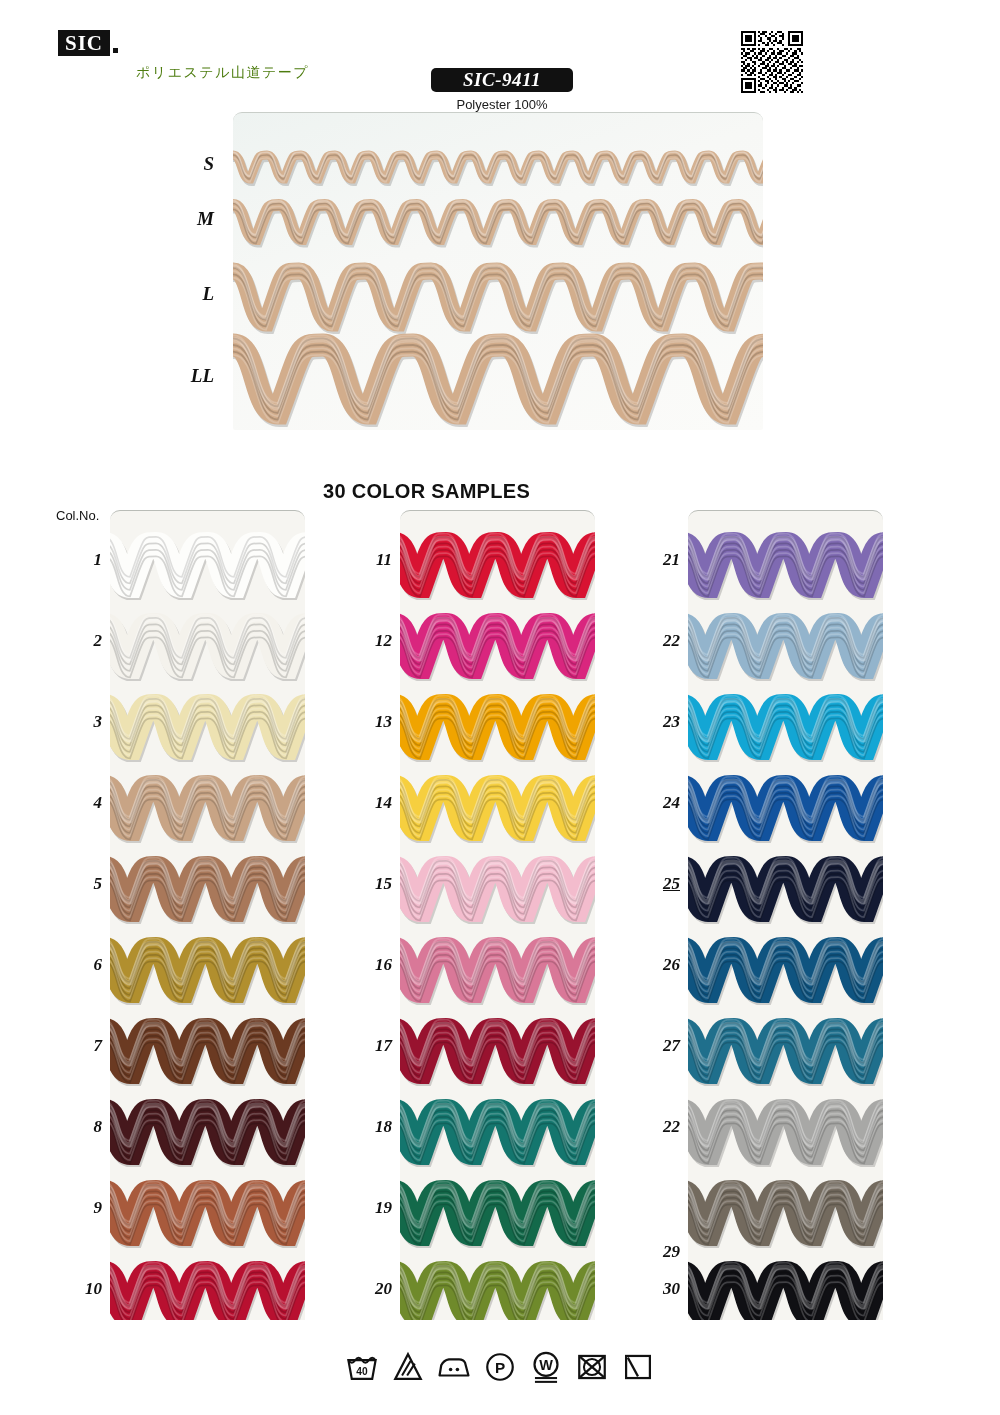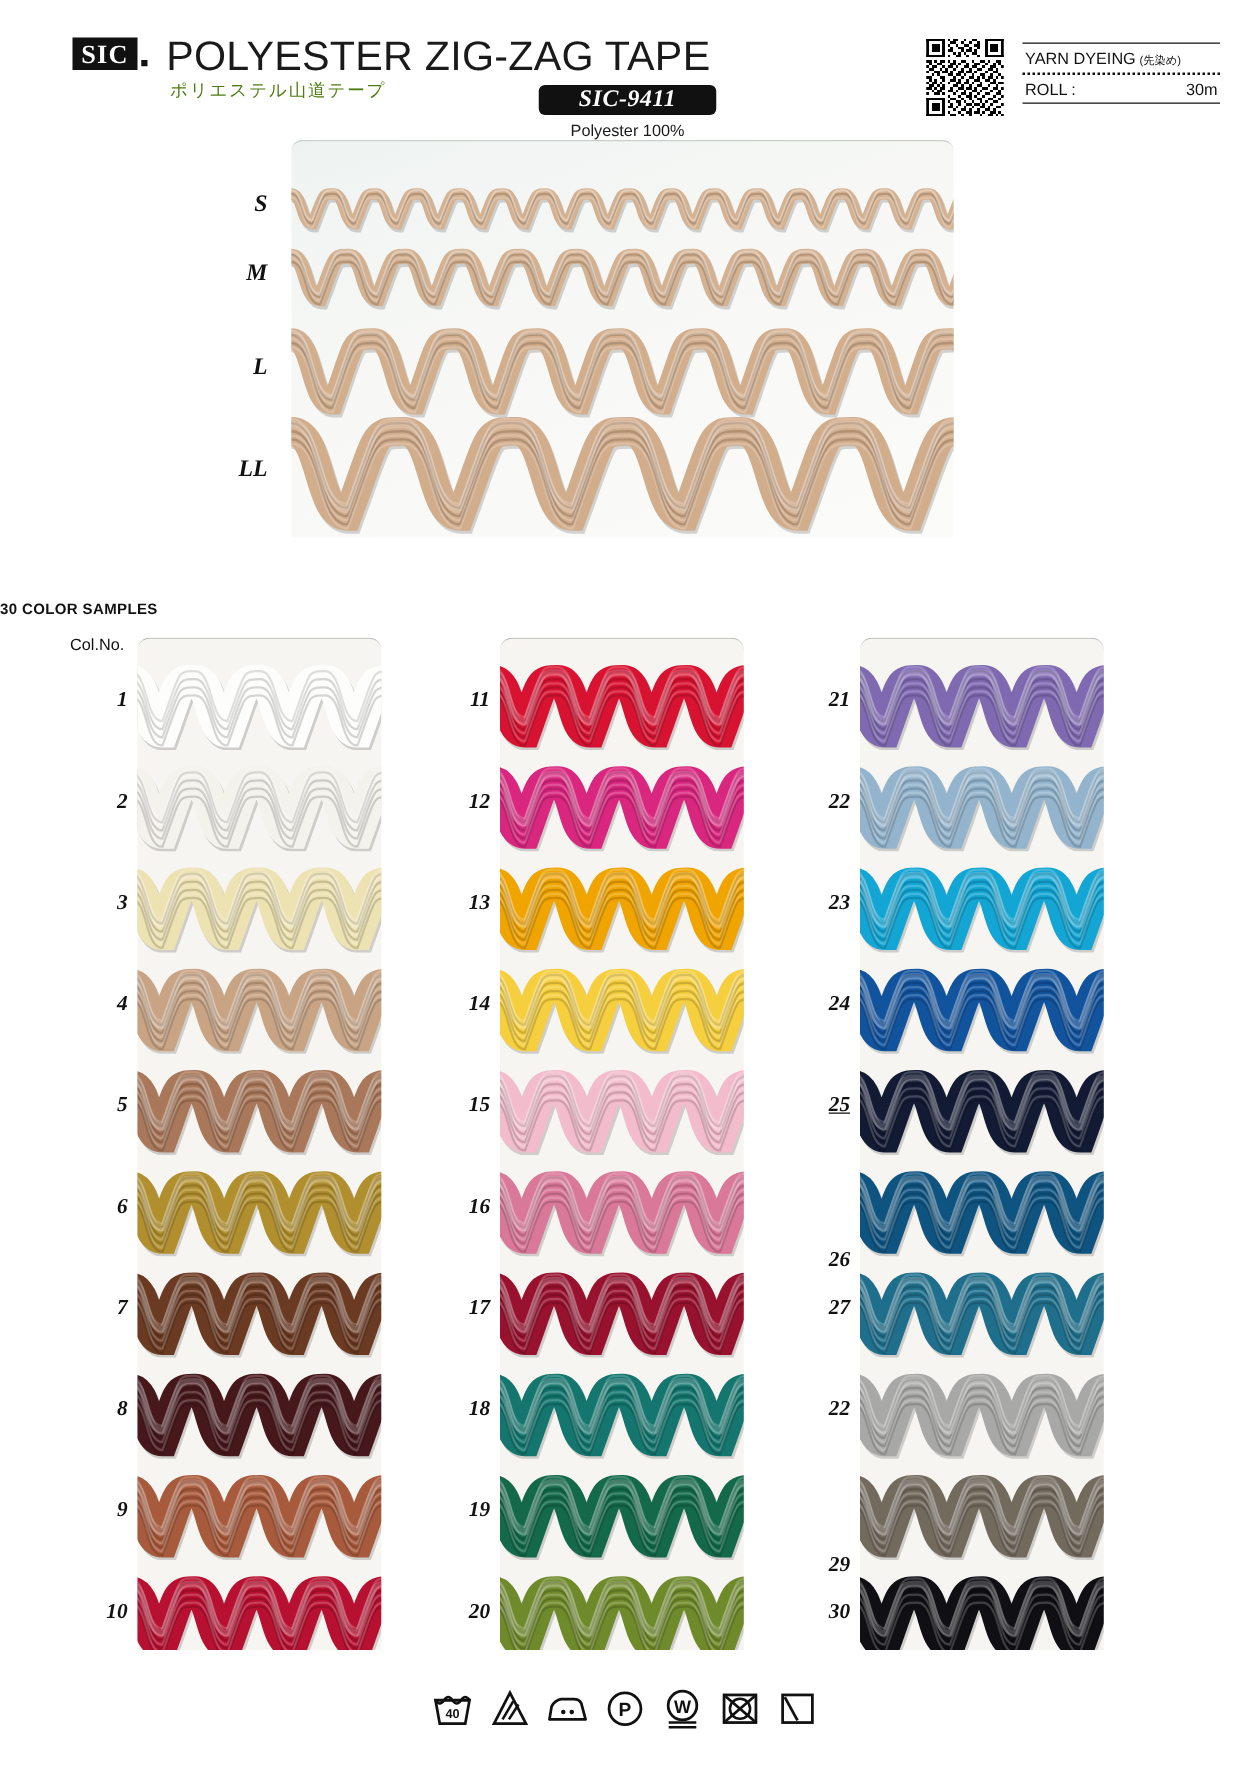--- a/index.html
+++ b/index.html
@@ -94,21 +94,21 @@
     position: absolute;
     font-family: "Liberation Serif", serif;
     font-style: italic; font-weight: bold;
     font-size: 19px; color: #111;
     text-align: right; width: 46px;
   }
 
   
   .section-title {
     position: absolute; left: 0; top: 480px; width: 853px;
-    text-align: left; font-size: 12px; font-weight: bold;
+    text-align: center; font-size: 20px; font-weight: bold;
     color: #111; letter-spacing: 0.3px;
   }
   .colno-label {
     position: absolute; left: 56px; top: 508px;
     font-size: 13px; color: #111;
   }
 
   
   .color-panel {
     position: absolute; top: 510px;
@@ -139,21 +139,20 @@
   }
   .care-sym { width: 34px; height: 34px; }
 </style>
 </head>
 <body>
 
 <div class="header">
   <div class="sic-logo">SIC</div>
   <div class="sic-dot"></div>
 
-  <div class="title-main">POLYESTER ZIG-ZAG TAPE</div>
   <div class="title-jp">ポリエステル山道テープ</div>
 
   <div class="code-badge">SIC-9411</div>
   <div class="material">Polyester 100%</div>
 
   <div class="qr">
     <svg width="62" height="62" viewBox="0 0 29 29" shape-rendering="crispEdges">
       <rect width="29" height="29" fill="#fff"></rect>
       <g fill="#000">
         <rect x="0" y="0" width="7" height="1"></rect>
@@ -372,33 +371,20 @@
           <rect x="13" y="28" width="1" height="1"></rect>
         <rect x="16" y="28" width="1" height="1"></rect>
           <rect x="20" y="28" width="1" height="1"></rect>
         <rect x="23" y="28" width="2" height="1"></rect>
           <rect x="26" y="28" width="1" height="1"></rect>
         <rect x="28" y="28" width="1" height="1"></rect>
       </g>
     </svg>
   </div>
 
-  <div class="info-box">
-    <div class="info-rule-top"></div>
-    <div class="info-row1">
-      <span>YARN DYEING</span>
-      <span class="jp">(先染め)</span>
-    </div>
-    <div class="info-dotted"></div>
-    <div class="info-row2">
-      <span>ROLL :</span>
-      <span>30m</span>
-    </div>
-    <div class="info-rule-bot"></div>
-  </div>
 </div>
 
 <div class="photo-panel" id="photo-panel">
     <div style="position: absolute; left: 0px; top: 30px; width: 530px;">
       <svg width="530" height="48" viewBox="0 0 530 48" style="display: block;">
         <path d="M -17 24 C -7.479999999999999 12, -9.52 12, 0 12 C 9.52 12, 7.48 36, 17 36 C 26.520000000000003 12, 24.48 12, 34 12 C 43.519999999999996 12, 41.480000000000004 36, 51 36 C 60.52 12, 58.480000000000004 12, 68 12 C 77.52 12, 75.48 36, 85 36 C 94.52 12, 92.48 12, 102 12 C 111.52 12, 109.48 36, 119 36 C 128.52 12, 126.48 12, 136 12 C 145.52 12, 143.48 36, 153 36 C 162.52 12, 160.48 12, 170 12 C 179.52 12, 177.48 36, 187 36 C 196.52 12, 194.48 12, 204 12 C 213.52 12, 211.48 36, 221 36 C 230.52 12, 228.48 12, 238 12 C 247.52 12, 245.48 36, 255 36 C 264.52 12, 262.48 12, 272 12 C 281.52 12, 279.48 36, 289 36 C 298.52 12, 296.48 12, 306 12 C 315.52 12, 313.48 36, 323 36 C 332.52 12, 330.48 12, 340 12 C 349.52 12, 347.48 36, 357 36 C 366.52 12, 364.48 12, 374 12 C 383.52 12, 381.48 36, 391 36 C 400.52 12, 398.48 12, 408 12 C 417.52 12, 415.48 36, 425 36 C 434.52 12, 432.48 12, 442 12 C 451.52 12, 449.48 36, 459 36 C 468.52 12, 466.48 12, 476 12 C 485.52 12, 483.48 36, 493 36 C 502.52 12, 500.48 12, 510 12 C 519.52 12, 517.48 36, 527 36 C 536.52 12, 534.48 12, 544 12 C 553.52 12, 551.48 36, 561 36 C 570.52 12, 568.48 12, 578 12 C 587.52 12, 585.48 36, 595 36 C 604.52 12, 602.48 12, 612 12 C 621.52 12, 619.48 36, 629 36" fill="none" stroke="rgba(0,0,0,0.16)" stroke-width="9" stroke-linecap="round" transform="translate(1.5,2.5)"></path>
         <path d="M -17 24 C -7.479999999999999 12, -9.52 12, 0 12 C 9.52 12, 7.48 36, 17 36 C 26.520000000000003 12, 24.48 12, 34 12 C 43.519999999999996 12, 41.480000000000004 36, 51 36 C 60.52 12, 58.480000000000004 12, 68 12 C 77.52 12, 75.48 36, 85 36 C 94.52 12, 92.48 12, 102 12 C 111.52 12, 109.48 36, 119 36 C 128.52 12, 126.48 12, 136 12 C 145.52 12, 143.48 36, 153 36 C 162.52 12, 160.48 12, 170 12 C 179.52 12, 177.48 36, 187 36 C 196.52 12, 194.48 12, 204 12 C 213.52 12, 211.48 36, 221 36 C 230.52 12, 228.48 12, 238 12 C 247.52 12, 245.48 36, 255 36 C 264.52 12, 262.48 12, 272 12 C 281.52 12, 279.48 36, 289 36 C 298.52 12, 296.48 12, 306 12 C 315.52 12, 313.48 36, 323 36 C 332.52 12, 330.48 12, 340 12 C 349.52 12, 347.48 36, 357 36 C 366.52 12, 364.48 12, 374 12 C 383.52 12, 381.48 36, 391 36 C 400.52 12, 398.48 12, 408 12 C 417.52 12, 415.48 36, 425 36 C 434.52 12, 432.48 12, 442 12 C 451.52 12, 449.48 36, 459 36 C 468.52 12, 466.48 12, 476 12 C 485.52 12, 483.48 36, 493 36 C 502.52 12, 500.48 12, 510 12 C 519.52 12, 517.48 36, 527 36 C 536.52 12, 534.48 12, 544 12 C 553.52 12, 551.48 36, 561 36 C 570.52 12, 568.48 12, 578 12 C 587.52 12, 585.48 36, 595 36 C 604.52 12, 602.48 12, 612 12 C 621.52 12, 619.48 36, 629 36" fill="none" stroke="#d4b191" stroke-width="9" stroke-linecap="round"></path>
         <path d="M -17 24 C -7.479999999999999 12, -9.52 12, 0 12 C 9.52 12, 7.48 36, 17 36 C 26.520000000000003 12, 24.48 12, 34 12 C 43.519999999999996 12, 41.480000000000004 36, 51 36 C 60.52 12, 58.480000000000004 12, 68 12 C 77.52 12, 75.48 36, 85 36 C 94.52 12, 92.48 12, 102 12 C 111.52 12, 109.48 36, 119 36 C 128.52 12, 126.48 12, 136 12 C 145.52 12, 143.48 36, 153 36 C 162.52 12, 160.48 12, 170 12 C 179.52 12, 177.48 36, 187 36 C 196.52 12, 194.48 12, 204 12 C 213.52 12, 211.48 36, 221 36 C 230.52 12, 228.48 12, 238 12 C 247.52 12, 245.48 36, 255 36 C 264.52 12, 262.48 12, 272 12 C 281.52 12, 279.48 36, 289 36 C 298.52 12, 296.48 12, 306 12 C 315.52 12, 313.48 36, 323 36 C 332.52 12, 330.48 12, 340 12 C 349.52 12, 347.48 36, 357 36 C 366.52 12, 364.48 12, 374 12 C 383.52 12, 381.48 36, 391 36 C 400.52 12, 398.48 12, 408 12 C 417.52 12, 415.48 36, 425 36 C 434.52 12, 432.48 12, 442 12 C 451.52 12, 449.48 36, 459 36 C 468.52 12, 466.48 12, 476 12 C 485.52 12, 483.48 36, 493 36 C 502.52 12, 500.48 12, 510 12 C 519.52 12, 517.48 36, 527 36 C 536.52 12, 534.48 12, 544 12 C 553.52 12, 551.48 36, 561 36 C 570.52 12, 568.48 12, 578 12 C 587.52 12, 585.48 36, 595 36 C 604.52 12, 602.48 12, 612 12 C 621.52 12, 619.48 36, 629 36" fill="none" stroke="rgba(255,255,255,0.20)" stroke-width="1.6500000000000001" stroke-linecap="round" transform="translate(0,-3)"></path>
         <path d="M -17 24 C -7.479999999999999 12, -9.52 12, 0 12 C 9.52 12, 7.48 36, 17 36 C 26.520000000000003 12, 24.48 12, 34 12 C 43.519999999999996 12, 41.480000000000004 36, 51 36 C 60.52 12, 58.480000000000004 12, 68 12 C 77.52 12, 75.48 36, 85 36 C 94.52 12, 92.48 12, 102 12 C 111.52 12, 109.48 36, 119 36 C 128.52 12, 126.48 12, 136 12 C 145.52 12, 143.48 36, 153 36 C 162.52 12, 160.48 12, 170 12 C 179.52 12, 177.48 36, 187 36 C 196.52 12, 194.48 12, 204 12 C 213.52 12, 211.48 36, 221 36 C 230.52 12, 228.48 12, 238 12 C 247.52 12, 245.48 36, 255 36 C 264.52 12, 262.48 12, 272 12 C 281.52 12, 279.48 36, 289 36 C 298.52 12, 296.48 12, 306 12 C 315.52 12, 313.48 36, 323 36 C 332.52 12, 330.48 12, 340 12 C 349.52 12, 347.48 36, 357 36 C 366.52 12, 364.48 12, 374 12 C 383.52 12, 381.48 36, 391 36 C 400.52 12, 398.48 12, 408 12 C 417.52 12, 415.48 36, 425 36 C 434.52 12, 432.48 12, 442 12 C 451.52 12, 449.48 36, 459 36 C 468.52 12, 466.48 12, 476 12 C 485.52 12, 483.48 36, 493 36 C 502.52 12, 500.48 12, 510 12 C 519.52 12, 517.48 36, 527 36 C 536.52 12, 534.48 12, 544 12 C 553.52 12, 551.48 36, 561 36 C 570.52 12, 568.48 12, 578 12 C 587.52 12, 585.48 36, 595 36 C 604.52 12, 602.48 12, 612 12 C 621.52 12, 619.48 36, 629 36" fill="none" stroke="rgba(0,0,0,0.16)" stroke-width="1.6500000000000001" stroke-linecap="round" transform="translate(0,0)"></path>
         <path d="M -17 24 C -7.479999999999999 12, -9.52 12, 0 12 C 9.52 12, 7.48 36, 17 36 C 26.520000000000003 12, 24.48 12, 34 12 C 43.519999999999996 12, 41.480000000000004 36, 51 36 C 60.52 12, 58.480000000000004 12, 68 12 C 77.52 12, 75.48 36, 85 36 C 94.52 12, 92.48 12, 102 12 C 111.52 12, 109.48 36, 119 36 C 128.52 12, 126.48 12, 136 12 C 145.52 12, 143.48 36, 153 36 C 162.52 12, 160.48 12, 170 12 C 179.52 12, 177.48 36, 187 36 C 196.52 12, 194.48 12, 204 12 C 213.52 12, 211.48 36, 221 36 C 230.52 12, 228.48 12, 238 12 C 247.52 12, 245.48 36, 255 36 C 264.52 12, 262.48 12, 272 12 C 281.52 12, 279.48 36, 289 36 C 298.52 12, 296.48 12, 306 12 C 315.52 12, 313.48 36, 323 36 C 332.52 12, 330.48 12, 340 12 C 349.52 12, 347.48 36, 357 36 C 366.52 12, 364.48 12, 374 12 C 383.52 12, 381.48 36, 391 36 C 400.52 12, 398.48 12, 408 12 C 417.52 12, 415.48 36, 425 36 C 434.52 12, 432.48 12, 442 12 C 451.52 12, 449.48 36, 459 36 C 468.52 12, 466.48 12, 476 12 C 485.52 12, 483.48 36, 493 36 C 502.52 12, 500.48 12, 510 12 C 519.52 12, 517.48 36, 527 36 C 536.52 12, 534.48 12, 544 12 C 553.52 12, 551.48 36, 561 36 C 570.52 12, 568.48 12, 578 12 C 587.52 12, 585.48 36, 595 36 C 604.52 12, 602.48 12, 612 12 C 621.52 12, 619.48 36, 629 36" fill="none" stroke="rgba(255,255,255,0.20)" stroke-width="1.6500000000000001" stroke-linecap="round" transform="translate(0,3)"></path>
@@ -928,21 +914,21 @@
     <div class="num-label" style="left: 352px; top: 955px;">16</div>
     <div class="num-label" style="left: 352px; top: 1036px;">17</div>
     <div class="num-label" style="left: 352px; top: 1117px;">18</div>
     <div class="num-label" style="left: 352px; top: 1198px;">19</div>
     <div class="num-label" style="left: 352px; top: 1279px;">20</div>
     <div class="num-label" style="left: 640px; top: 550px;">21</div>
     <div class="num-label" style="left: 640px; top: 631px;">22</div>
     <div class="num-label" style="left: 640px; top: 712px;">23</div>
     <div class="num-label" style="left: 640px; top: 793px;">24</div>
     <div class="num-label" style="left: 640px; top: 874px; text-decoration: underline;">25</div>
-    <div class="num-label" style="left: 640px; top: 998px;">26</div>
+    <div class="num-label" style="left: 640px; top: 955px;">26</div>
     <div class="num-label" style="left: 640px; top: 1036px;">27</div>
     <div class="num-label" style="left: 640px; top: 1117px;">22</div>
     <div class="num-label" style="left: 640px; top: 1198px; margin-top: 44px;">29</div>
     <div class="num-label" style="left: 640px; top: 1279px;">30</div>
   </div>
 
 <div class="care-row">
   <svg class="care-sym" viewBox="0 0 40 40">
     <path d="M4 12 H36 L32 34 H8 Z" fill="none" stroke="#111" stroke-width="2.6"></path>
     <path d="M4 12 q4 6 8 0 q4 -6 8 0 q4 6 8 0 q4 -6 8 0" fill="none" stroke="#111" stroke-width="2.4"></path>

